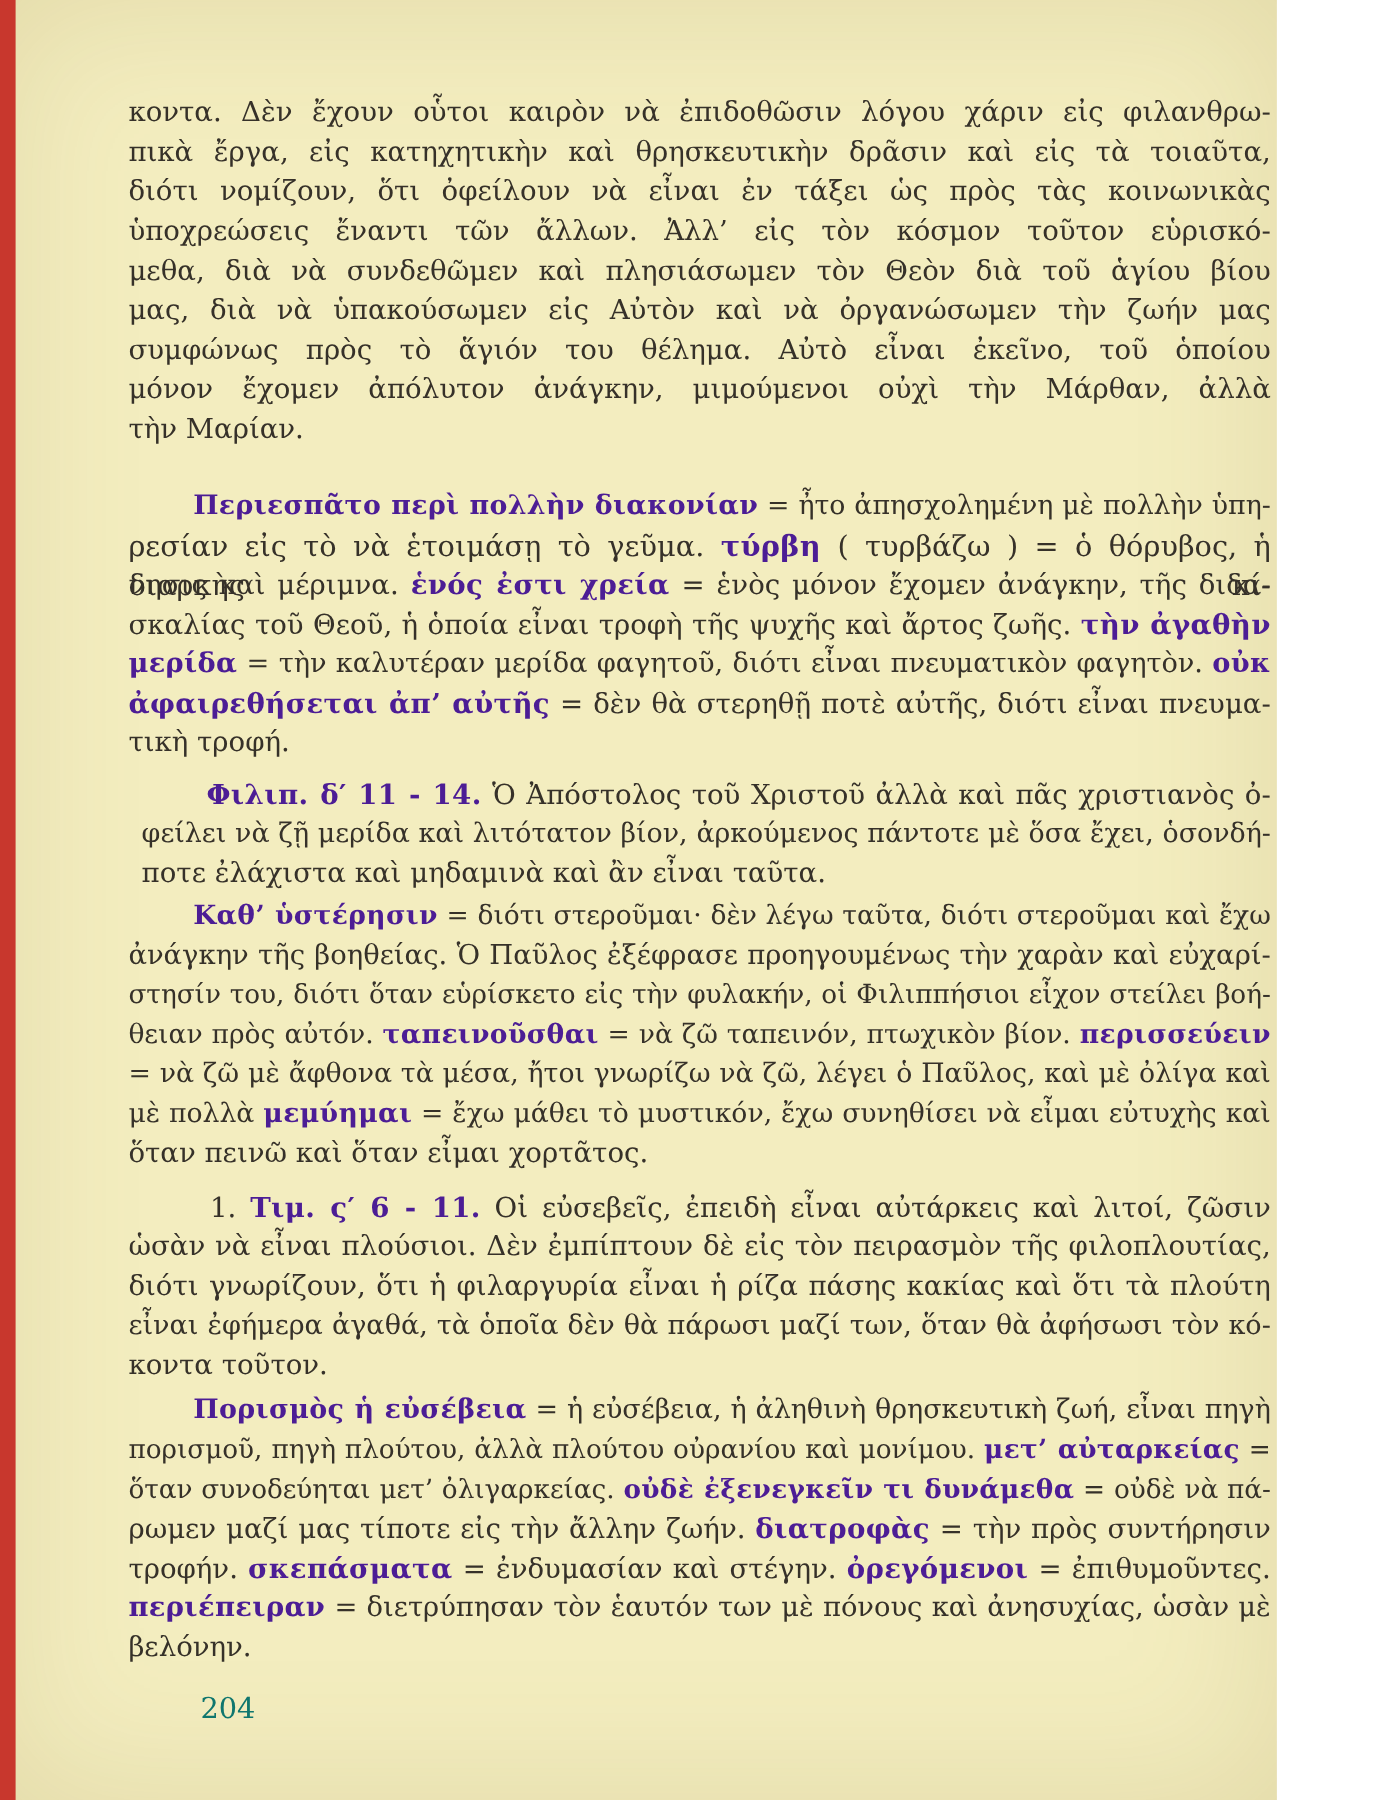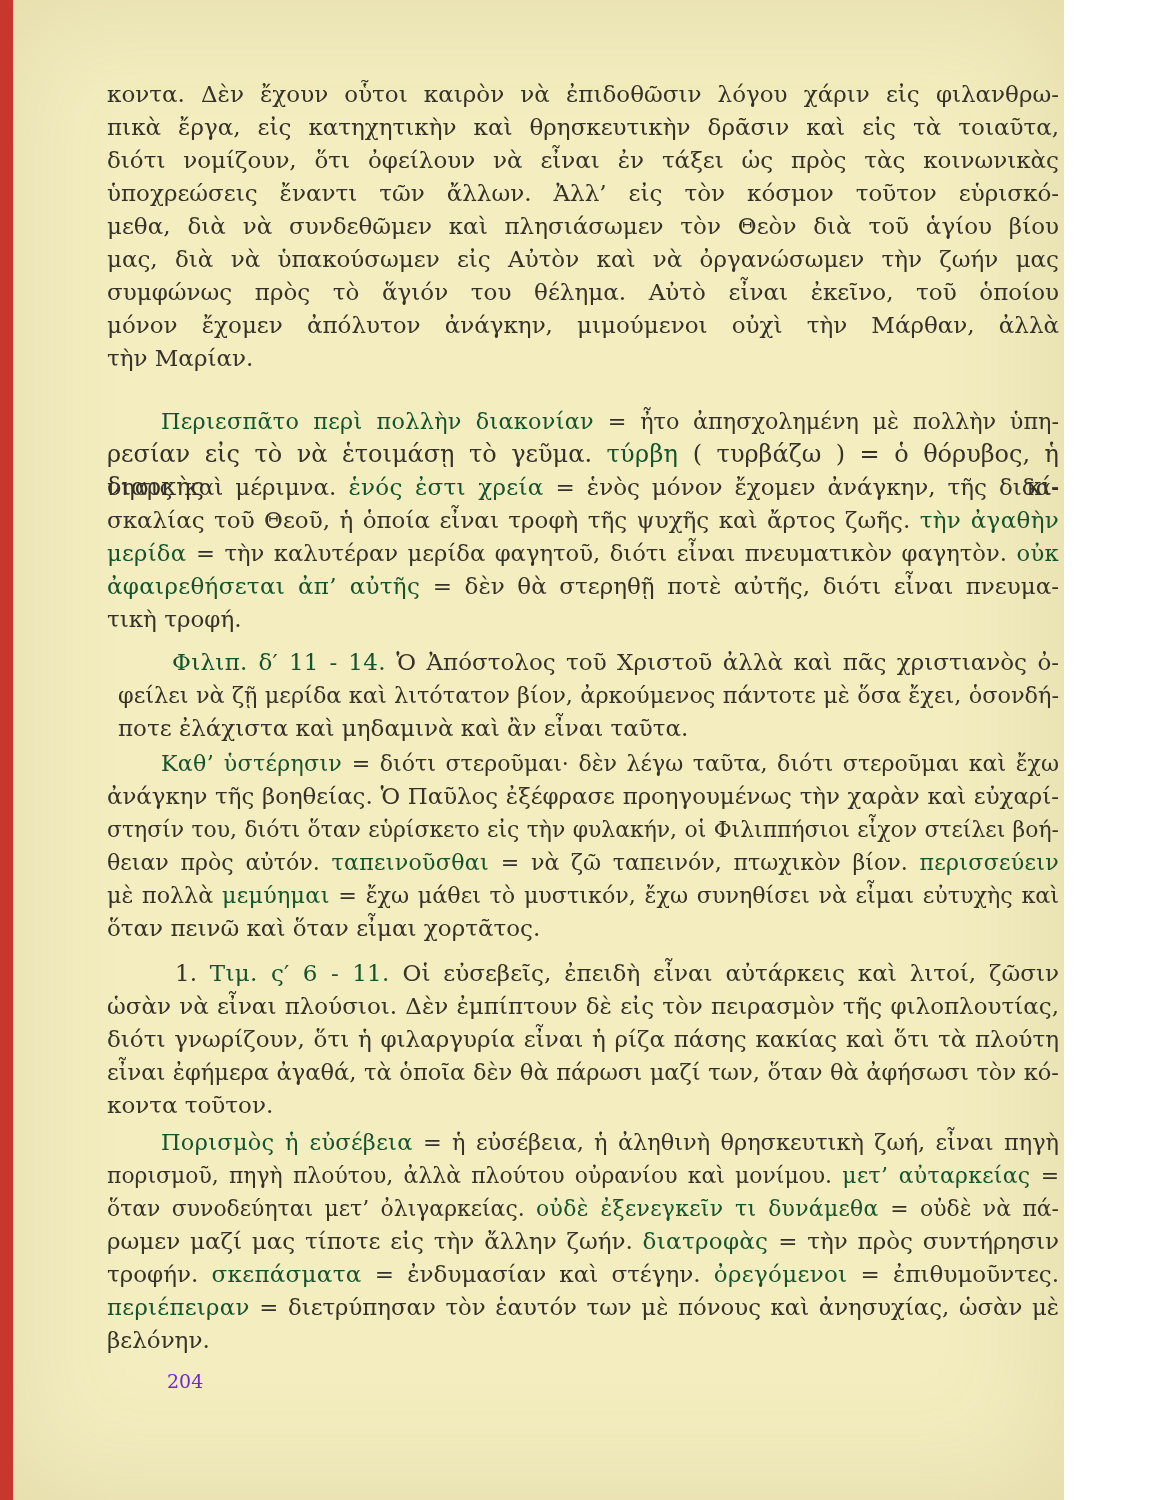--- a/index.html
+++ b/index.html
@@ -31,27 +31,27 @@
   .line {
     text-align: justify;
     text-align-last: justify;
     height: 33px;
     overflow: visible;
   }
   .line.last {
     text-align: left;
     text-align-last: left;
   }
-  .b { font-weight: normal; color: #14532d; letter-spacing: 0.3px; }
+  .b { font-weight: bold; color: #4c1d95; letter-spacing: 0.3px; }
   .r { }
   .page-number {
-    margin-top: 8px;
+    margin-top: 18px;
     padding-left: 60px;
-    font-size: 19px;
-    color: #6d28d9;
+    font-size: 24px;
+    color: #0f766e;
   }
 </style>
 </head>
 <body>
 
 <div class="page" style="background: rgb(243, 237, 191);">
   <div class="edge-stripe" style="background: rgb(200, 55, 45);"></div>
   <div class="text-block" style="color: rgb(54, 49, 41);">
       <div class="para">
         <div class="line" style=""><span class="r">κοντα. Δὲν ἔχουν οὗτοι καιρὸν νὰ ἐπιδοθῶσιν λόγου χάριν εἰς φιλανθρω-</span></div>
@@ -76,20 +76,21 @@
       <div class="para" style="margin-top: 10px; margin-left: 11px;">
         <div class="line" style="text-indent: 54px;"><span class="b">Φιλιπ. δ′ 11 - 14.</span><span class="r"> Ὁ Ἀπόστολος τοῦ Χριστοῦ ἀλλὰ καὶ πᾶς χριστιανὸς ὀ-</span></div>
         <div class="line" style="font-size: 22.39px;"><span class="r">φείλει νὰ ζῇ μερίδα καὶ λιτότατον βίον, ἀρκούμενος πάντοτε μὲ ὅσα ἔχει, ὁσονδή-</span></div>
         <div class="line last" style=""><span class="r">ποτε ἐλάχιστα καὶ μηδαμινὰ καὶ ἂν εἶναι ταῦτα.</span></div>
       </div>
       <div class="para" style="margin-top: 2px;">
         <div class="line" style="text-indent: 54px; font-size: 22.1px;"><span class="b">Καθ’ ὑστέρησιν</span><span class="r"> = διότι στεροῦμαι· δὲν λέγω ταῦτα, διότι στεροῦμαι καὶ ἔχω</span></div>
         <div class="line" style="font-size: 22.86px;"><span class="r">ἀνάγκην τῆς βοηθείας. Ὁ Παῦλος ἐξέφρασε προηγουμένως τὴν χαρὰν καὶ εὐχαρί-</span></div>
         <div class="line" style="font-size: 21.92px;"><span class="r">στησίν του, διότι ὅταν εὑρίσκετο εἰς τὴν φυλακήν, οἱ Φιλιππήσιοι εἶχον στείλει βοή-</span></div>
         <div class="line" style="font-size: 22.12px;"><span class="r">θειαν πρὸς αὐτόν. </span><span class="b">ταπεινοῦσθαι</span><span class="r"> = νὰ ζῶ ταπεινόν, πτωχικὸν βίον. </span><span class="b">περισσεύειν</span></div>
+        <div class="line" style="font-size: 22.3px;"><span class="r">= νὰ ζῶ μὲ ἄφθονα τὰ μέσα, ἤτοι γνωρίζω νὰ ζῶ, λέγει ὁ Παῦλος, καὶ μὲ ὀλίγα καὶ</span></div>
         <div class="line" style="font-size: 22.23px;"><span class="r">μὲ πολλὰ </span><span class="b">μεμύημαι</span><span class="r"> = ἔχω μάθει τὸ μυστικόν, ἔχω συνηθίσει νὰ εἶμαι εὐτυχὴς καὶ</span></div>
         <div class="line last" style=""><span class="r">ὅταν πεινῶ καὶ ὅταν εἶμαι χορτᾶτος.</span></div>
       </div>
       <div class="para" style="margin-top: 12px;">
         <div class="line" style="text-indent: 68px;"><span class="r">1. </span><span class="b">Τιμ. ς′ 6 - 11.</span><span class="r"> Οἱ εὐσεβεῖς, ἐπειδὴ εἶναι αὐτάρκεις καὶ λιτοί, ζῶσιν</span></div>
         <div class="line" style=""><span class="r">ὡσὰν νὰ εἶναι πλούσιοι. Δὲν ἐμπίπτουν δὲ εἰς τὸν πειρασμὸν τῆς φιλοπλουτίας,</span></div>
         <div class="line" style=""><span class="r">διότι γνωρίζουν, ὅτι ἡ φιλαργυρία εἶναι ἡ ρίζα πάσης κακίας καὶ ὅτι τὰ πλούτη</span></div>
         <div class="line" style="font-size: 22.55px;"><span class="r">εἶναι ἐφήμερα ἀγαθά, τὰ ὁποῖα δὲν θὰ πάρωσι μαζί των, ὅταν θὰ ἀφήσωσι τὸν κό-</span></div>
         <div class="line last" style=""><span class="r">κοντα τοῦτον.</span></div>
       </div>

